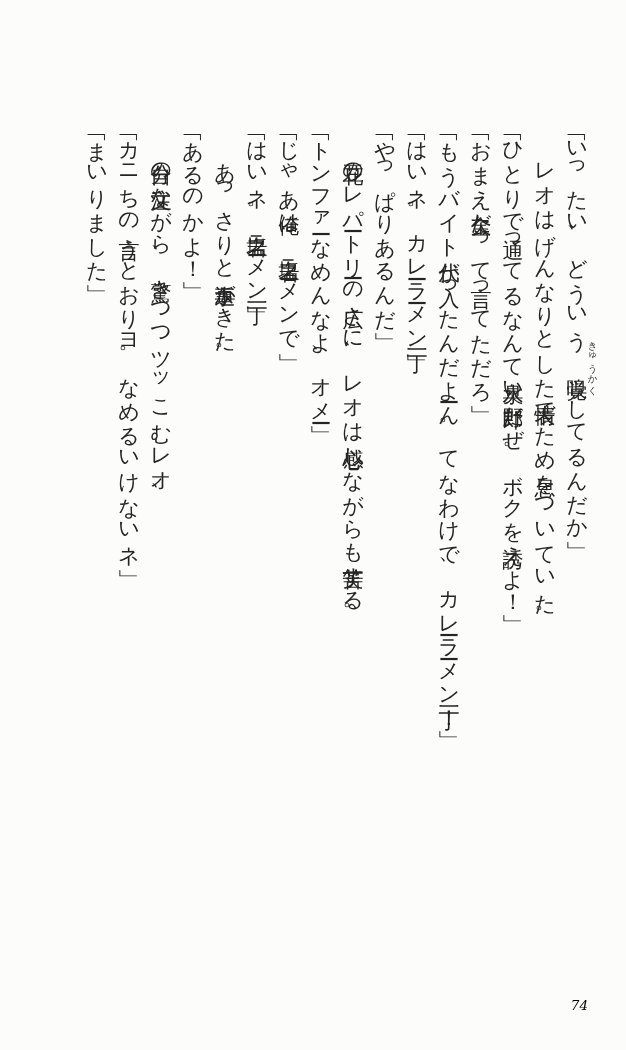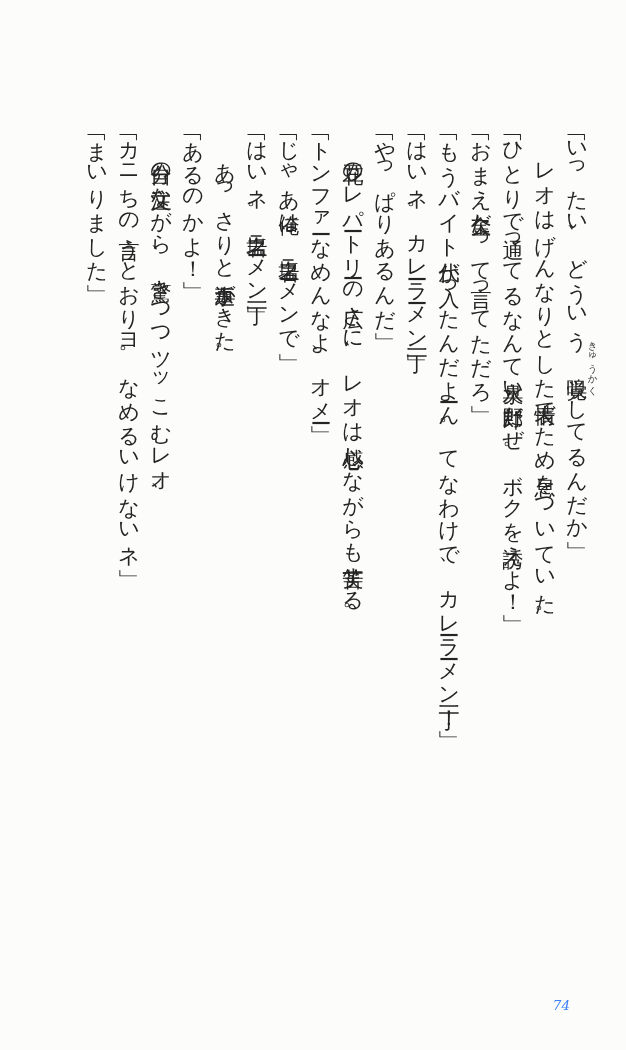--- a/index.html
+++ b/index.html
@@ -43,24 +43,24 @@
   }
   rt {
     font-size: 9.5px;
     line-height: 1;
     letter-spacing: 0;
     color: #303030;
   }
   .page-number {
     position: absolute;
     top: 997px;
-    right: 56px;
+    right: 38px;
     font-size: 13.5px;
     font-style: italic;
-    color: #3b82f6;
+    color: #000000;
   }
 </style>
 </head>
 <body>
 
 <div class="page">
   <div class="text-area">
       <p class="line">「いったい、どういう<ruby>嗅覚<rt>きゅうかく</rt></ruby>してるんだか」</p>
       <p class="line indent">レオはげんなりとした表情でため息をついていた。</p>
       <p class="line">「ひとりで通ってるなんて水臭い野郎だぜ。ボクを誘えよ！」</p>

